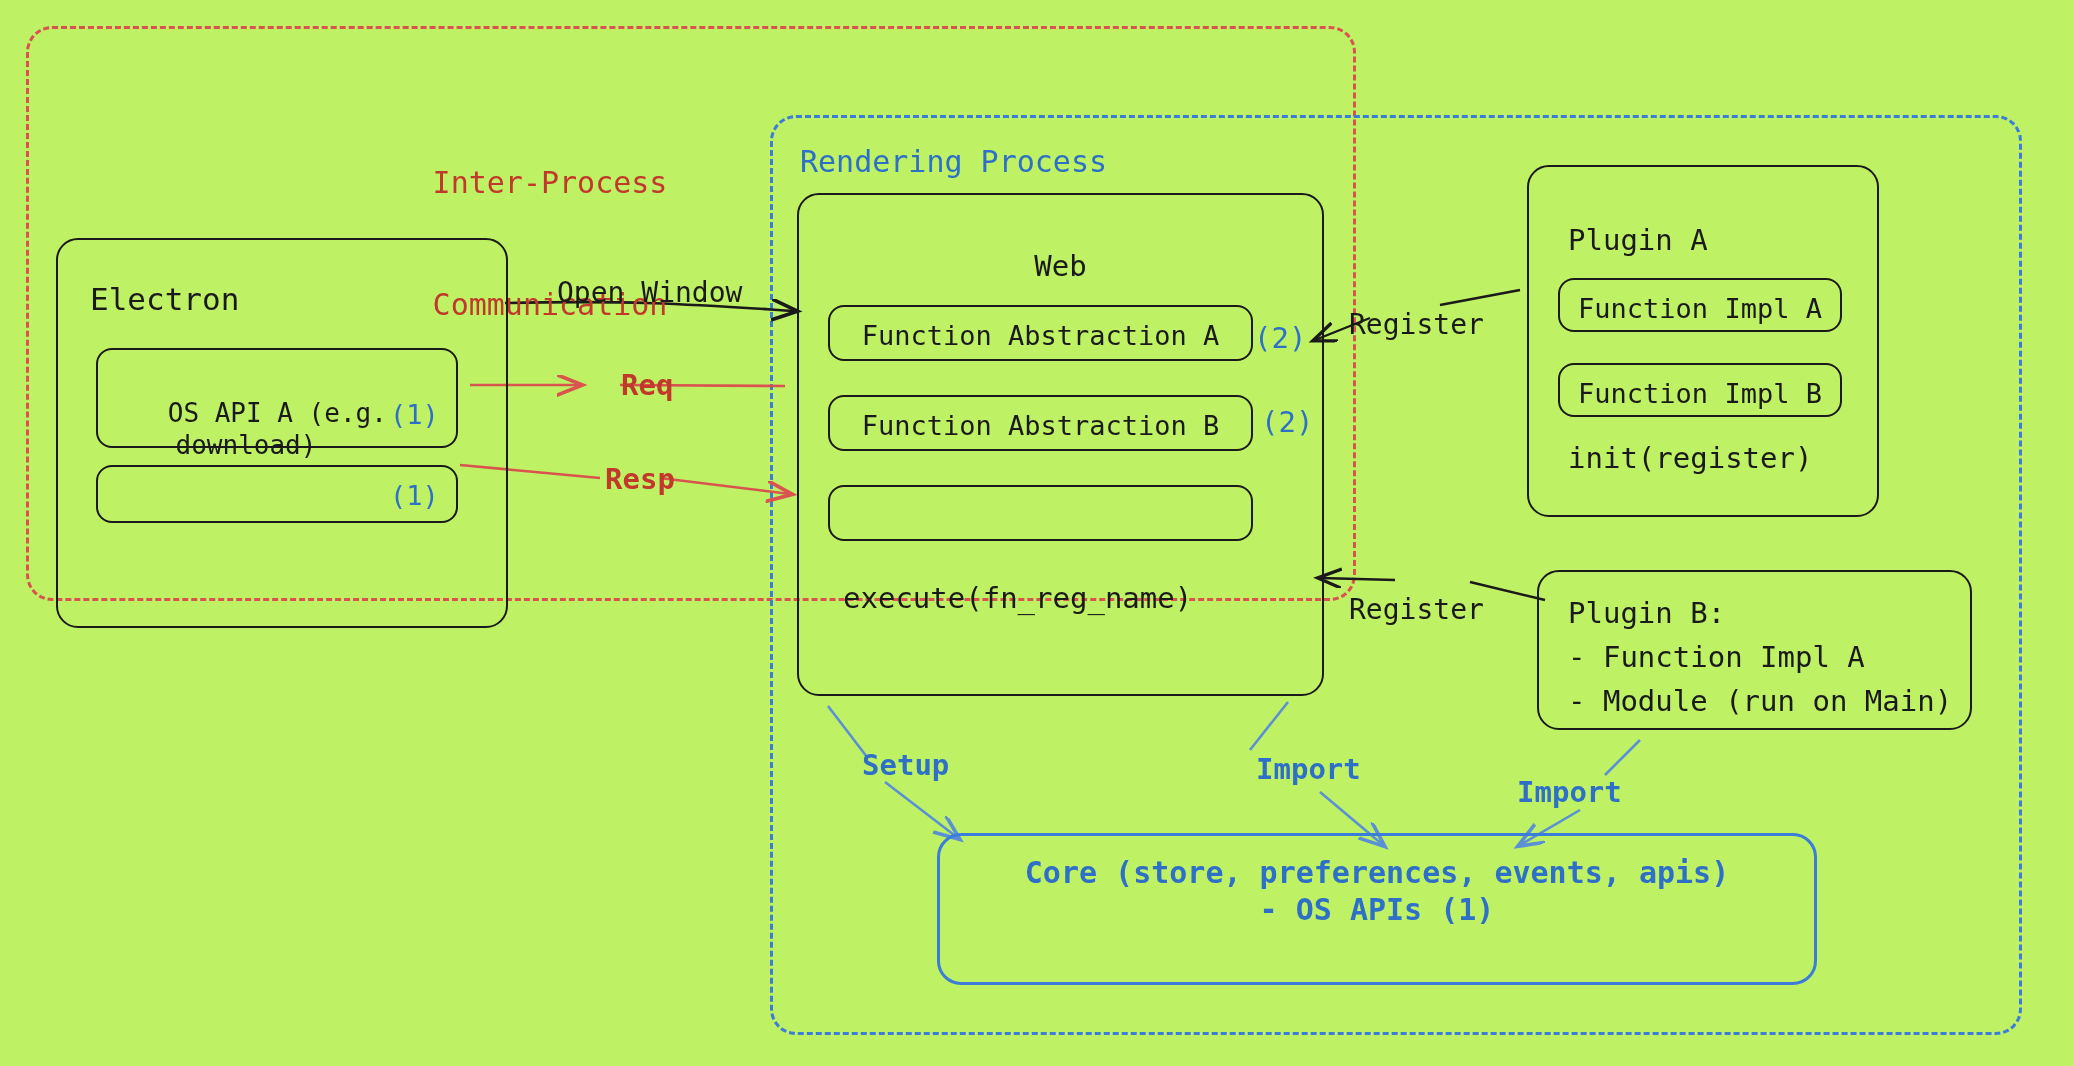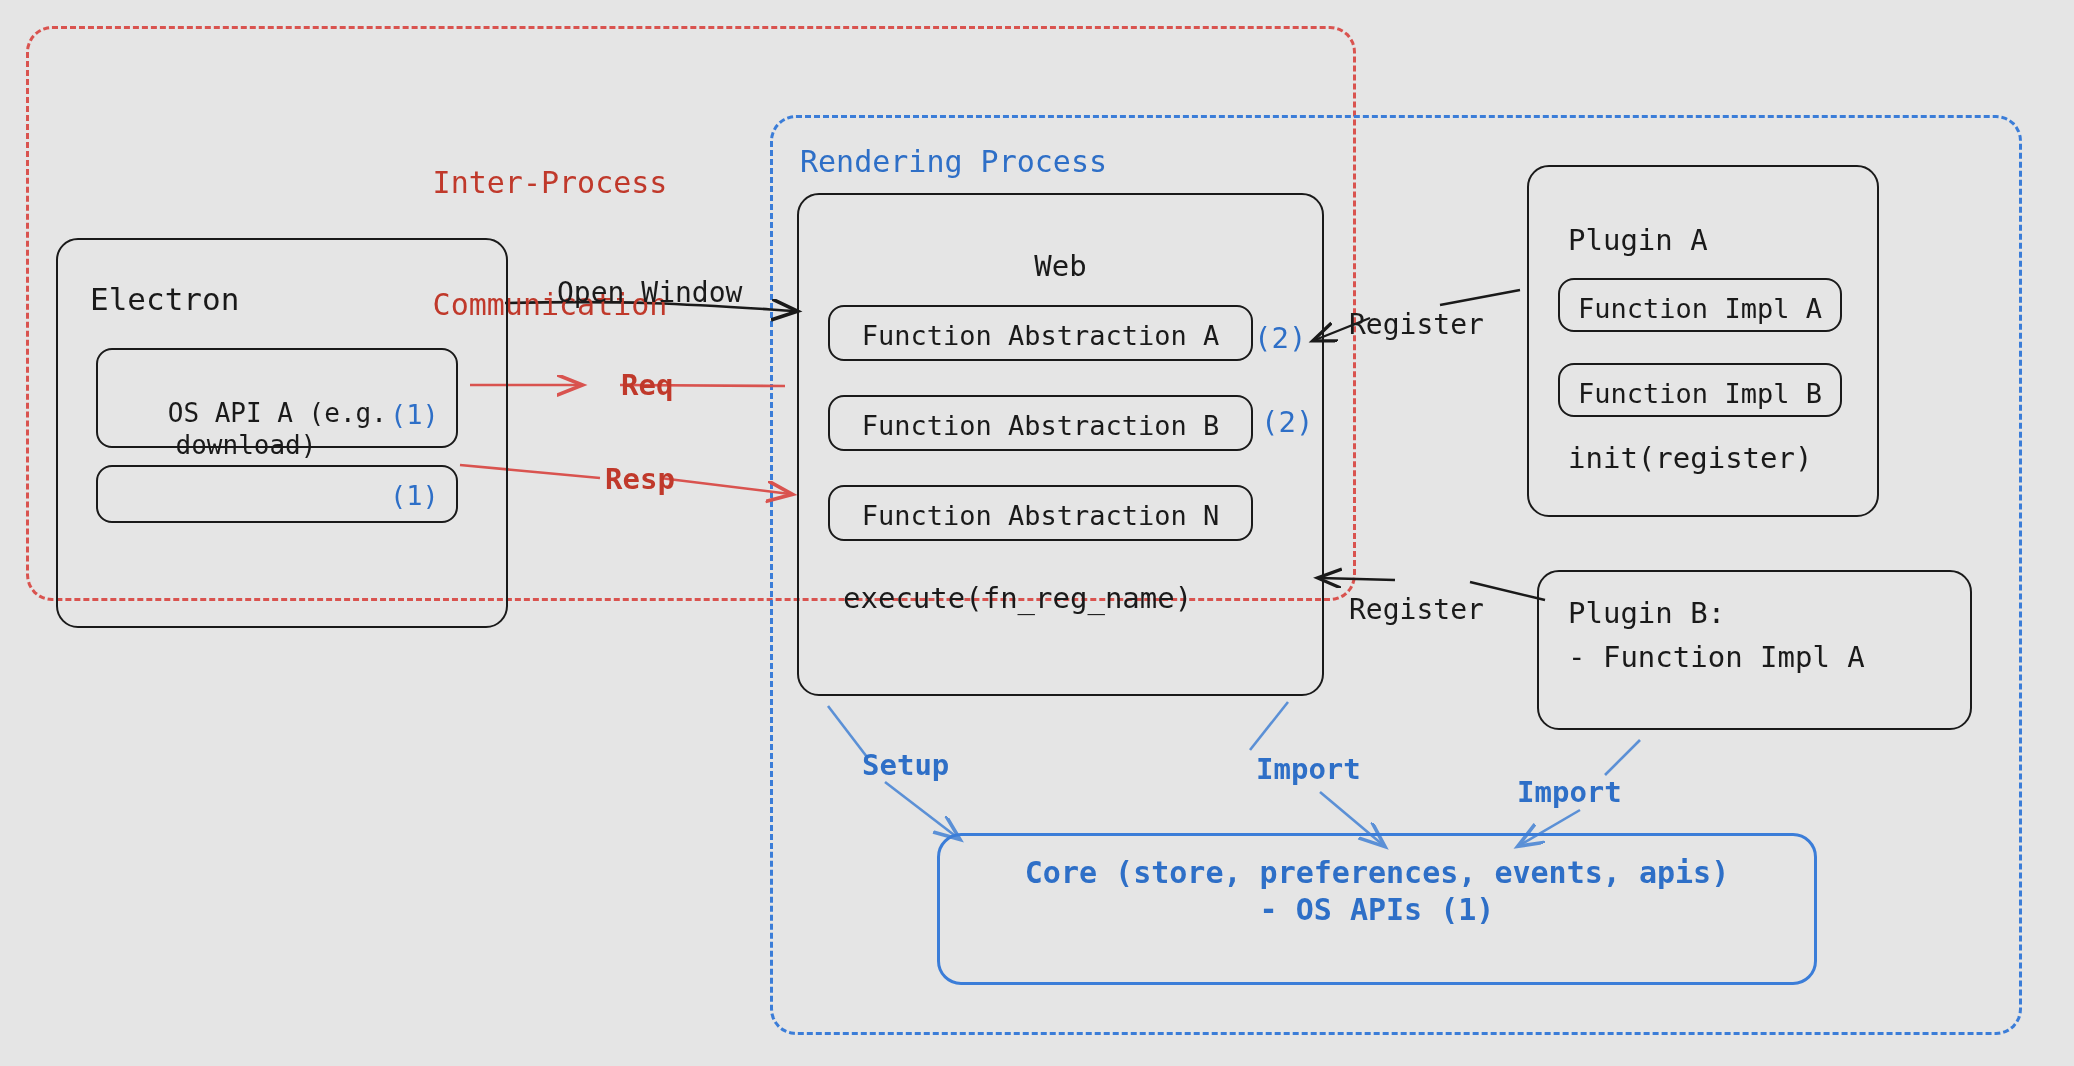--- a/index.html
+++ b/index.html
@@ -4,21 +4,21 @@
 <style>
   html, body {
     margin: 0;
     padding: 0;
     background: #ffffff;
   }
   #canvas {
     position: relative;
     width: 2074px;
     height: 1066px;
-    background: #e5e5e5;
+    background: #bef264;
     font-family: "DejaVu Sans Mono", "Liberation Mono", monospace;
     overflow: hidden;
   }
   svg.layer {
     position: absolute;
     left: 0;
     top: 0;
     width: 2074px;
     height: 1066px;
     pointer-events: none;
@@ -152,36 +152,36 @@
 
   <div class="node inner" style="left:828px; top:305px; width:425px; height:56px;"></div>
   <div class="lbl center" style="left:828px; top:319px; width:425px; font-size:27px;">Function Abstraction A</div>
   <div class="lbl blue" style="left:1254px; top:320px; font-size:29px;">(2)</div>
 
   <div class="node inner" style="left:828px; top:395px; width:425px; height:56px;"></div>
   <div class="lbl center" style="left:828px; top:409px; width:425px; font-size:27px;">Function Abstraction B</div>
   <div class="lbl blue" style="left:1261px; top:404px; font-size:29px;">(2)</div>
 
   <div class="node inner" style="left:828px; top:485px; width:425px; height:56px;"></div>
-  <div class="lbl center" style="left:828px; top:499px; width:425px; font-size:27px;">Function Abstraction N</div>
 
   <div class="lbl" style="left:843px; top:580px; font-size:29px;">execute(fn_reg_name)</div>
 
   <div class="node" style="left:1527px; top:165px; width:352px; height:352px;"></div>
   <div class="lbl" style="left:1568px; top:222px; font-size:29px;">Plugin A</div>
 
   <div class="node inner" style="left:1558px; top:278px; width:284px; height:54px;"></div>
   <div class="lbl center" style="left:1558px; top:292px; width:284px; font-size:27px;">Function Impl A</div>
 
   <div class="node inner" style="left:1558px; top:363px; width:284px; height:54px;"></div>
   <div class="lbl center" style="left:1558px; top:377px; width:284px; font-size:27px;">Function Impl B</div>
 
   <div class="lbl" style="left:1568px; top:440px; font-size:29px;">init(register)</div>
 
   <div class="node" style="left:1537px; top:570px; width:435px; height:160px;"></div>
   <div class="lbl" style="left:1568px; top:595px; font-size:29px;text-align:right;">Plugin B:</div>
   <div class="lbl" style="left:1568px; top:639px; font-size:29px;">- Function Impl A</div>
+  <div class="lbl" style="left:1568px; top:683px; font-size:29px;">- Module (run on Main)</div>
 
   <div class="core-box" style="left:937px; top:833px; width:880px; height:152px;"></div>
   <div class="lbl blueb center" style="left:937px; top:854px; width:880px; font-size:30px;">Core (store, preferences, events, apis)</div>
   <div class="lbl blueb center" style="left:937px; top:891px; width:880px; font-size:30px;">- OS APIs (1)</div>
 
 </div>
 
 </body></html>

